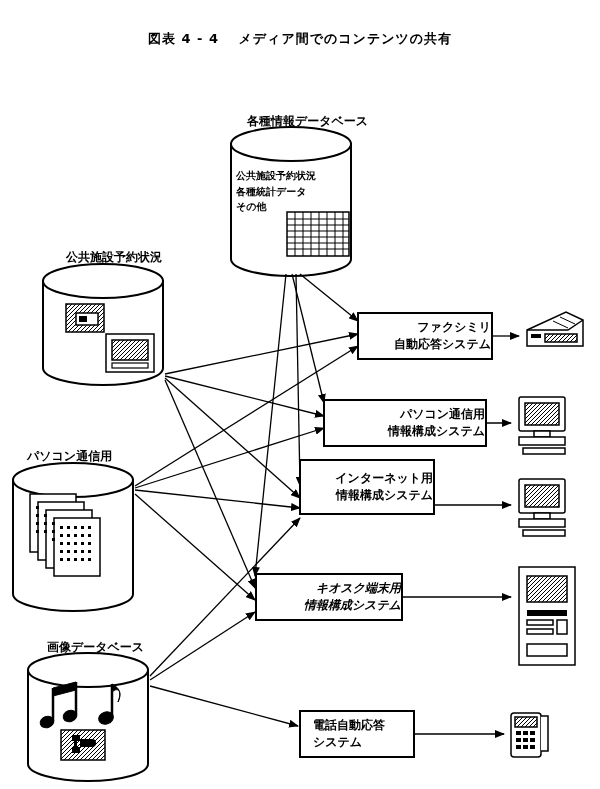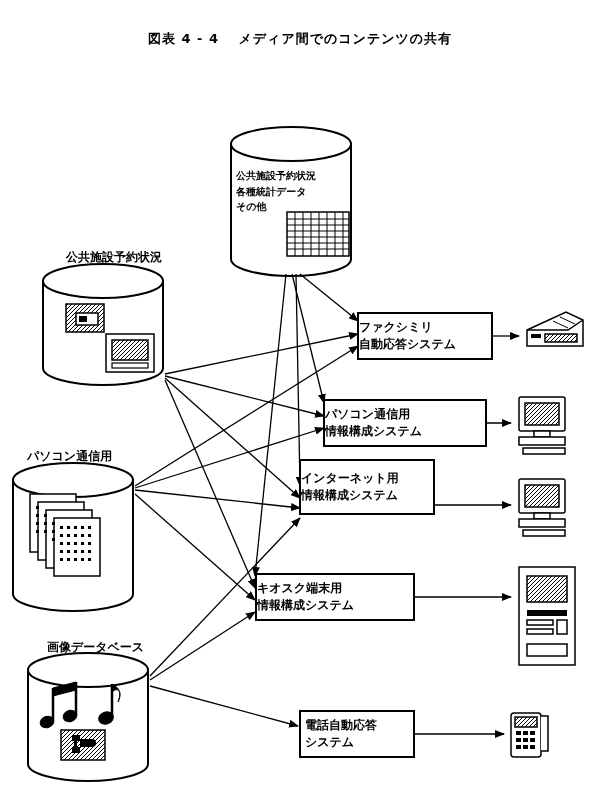--- a/index.html
+++ b/index.html
@@ -36,21 +36,21 @@
     font-weight: bold;
     white-space: nowrap;
   }
   .box {
     position: absolute;
     border: 2px solid #000;
     background: #fff;
     box-sizing: border-box;
     display: flex;
     flex-direction: column;
-    align-items: flex-start;
+    align-items: flex-end;
     justify-content: center;
     font-size: 12px;
     font-weight: bold;
     line-height: 1.45;
     text-align: center;
   }
   .box span { display: block; white-space: nowrap; }
   svg.layer {
     position: absolute;
     top: 0;
@@ -60,20 +60,21 @@
     pointer-events: none;
   }
 </style>
 </head>
 <body>
 
 <div id="page">
 
   <div class="title">図表 4 - 4 　メディア間でのコンテンツの共有</div>
 
+  <div class="db-label" style="top:97px; left:247px;">各種情報データベース</div>
   <div class="db-label" style="top:233px; left:66px;">公共施設予約状況</div>
   <div class="db-label" style="top:432px; left:27px;">パソコン通信用</div>
   <div class="db-label" style="top:623px; left:47px;">画像データベース</div>
 
   <svg class="layer" viewBox="0 0 600 789">
     <defs>
       <marker id="arrow" markerWidth="10" markerHeight="8" refX="9" refY="4" orient="auto" markerUnits="userSpaceOnUse">
         <path d="M0,0 L10,4 L0,8 z" fill="#000"></path>
       </marker>
       <pattern id="hatch" width="4" height="4" patternUnits="userSpaceOnUse">
@@ -293,23 +294,23 @@
   <div class="box" style="top:383px; left:323px; width:164px; height:48px;">
     <span>パソコン通信用</span>
     <span>情報構成システム</span>
   </div>
 
   <div class="box" style="top:443px; left:299px; width:136px; height:56px;">
     <span>インターネット用</span>
     <span>情報構成システム</span>
   </div>
 
-  <div class="box" style="top:557px; left:255px; width:160px; height:48px;">
+  <div class="box" style="top:557px; left:255px; width:148px; height:48px;font-style:italic;">
     <span>キオスク端末用</span>
     <span>情報構成システム</span>
   </div>
 
-  <div class="box" style="top:694px; left:299px; width:116px; height:48px; align-items:flex-start; padding-left:4px;">
+  <div class="box" style="top:694px; left:299px; width:116px; height:48px; align-items:flex-start; padding-left:12px;">
     <span>電話自動応答</span>
     <span>システム</span>
   </div>
 
 </div>
 
 </body></html>

